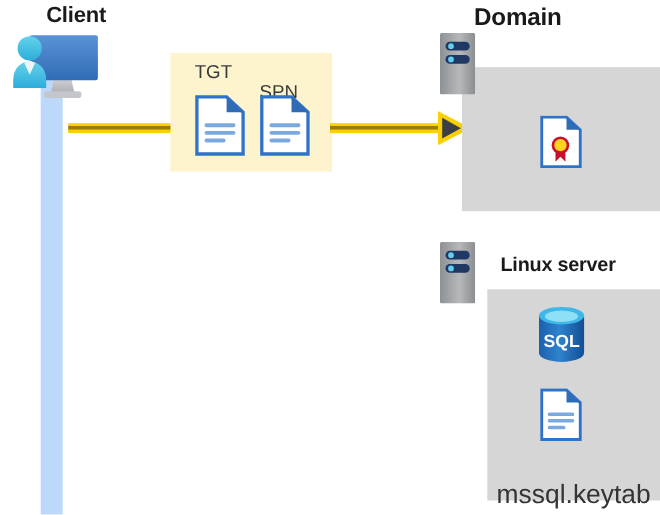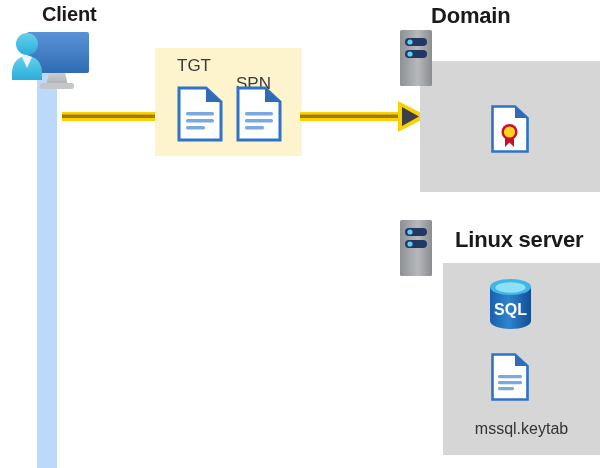--- a/index.html
+++ b/index.html
@@ -34,21 +34,21 @@
     margin-left: 12px;
   }
   .title-dc {
     left: 431px; top: 4px;
     font-size: 22px;
     line-height: 24px;
     width: 140px;
   }
   .title-linux {
     left: 455px; top: 228px;
-    font-size: 22px;
+    font-size: 18px;
     line-height: 24px;
     width: 145px;
   }
 
   
   .lifeline {
     left: 37px; top: 62px;
     width: 20px; height: 406px;
     background: #bcd9fb;
   }
@@ -93,24 +93,24 @@
   .server-icon { width: 32px; height: 56px; }
   .server-dc    { left: 400px; top: 30px; }
   .server-linux { left: 400px; top: 220px; }
 
   
   .cert-icon    { left: 490px; top: 105px; width: 40px; height: 48px; }
   .sql-icon     { left: 487px; top: 278px; width: 47px; height: 52px; }
   .keytab-icon  { left: 490px; top: 353px; width: 40px; height: 48px; }
 
   .keytab-label {
-    left: 443px; top: 420px;
+    left: 443px; top: 436px;
     width: 157px;
     text-align: center;
-    font-size: 16px;
+    font-size: 24px;
     color: #333333;
   }
 </style>
 </head>
 <body>
 
 <div id="canvas">
 
   <div class="abs lifeline"></div>
 

